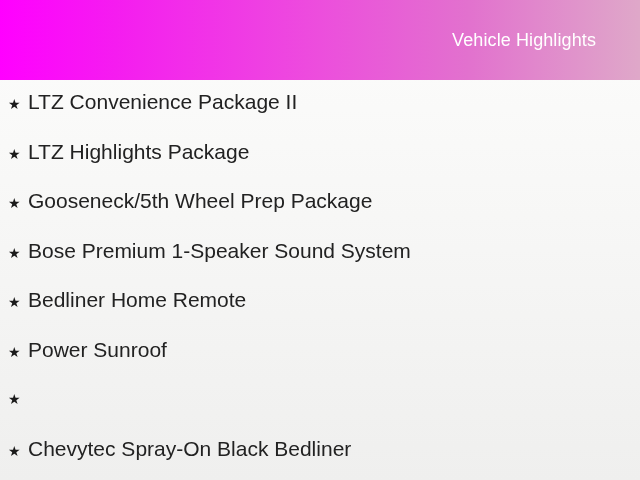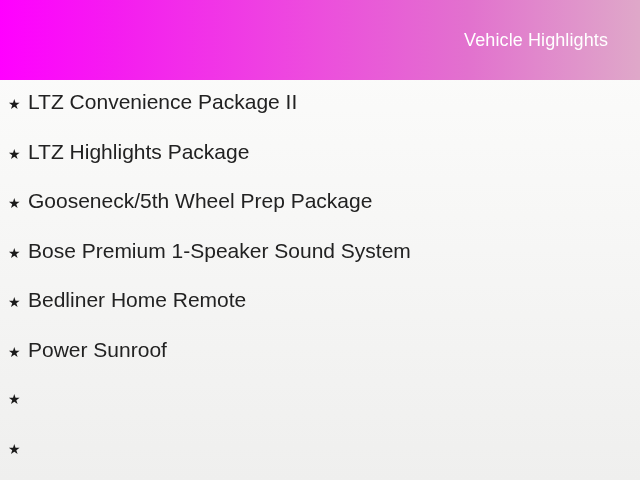--- a/index.html
+++ b/index.html
@@ -31,21 +31,21 @@
     background: linear-gradient(to right,
                 #ff00ff 0%,
                 #f51cf0 18%,
                 #ed4bde 48%,
                 #e271ce 73%,
                 #dfa8c9 100%);
     display: flex;
     align-items: center;
     justify-content: flex-end;
     box-sizing: border-box;
-    padding-right: 32px;
+    padding-right: 44px;
   }
 
   #header-title {
     color: #ffffff;
     font-size: 18px;
     line-height: 20px;
     letter-spacing: 0.1px;
     white-space: nowrap;
   }
 
@@ -118,16 +118,17 @@
       </li>
       <li class="highlight-item">
         <span class="star-bullet">★</span>
         <span class="highlight-label">Power Sunroof</span>
       </li>
       <li class="highlight-item">
         <span class="star-bullet">★</span>
       </li>
       <li class="highlight-item">
         <span class="star-bullet">★</span>
+        <span class="highlight-label">Chevytec Spray-On Black Bedliner</span>
       </li>
     </ul>
 
 </div>
 
 </body></html>

